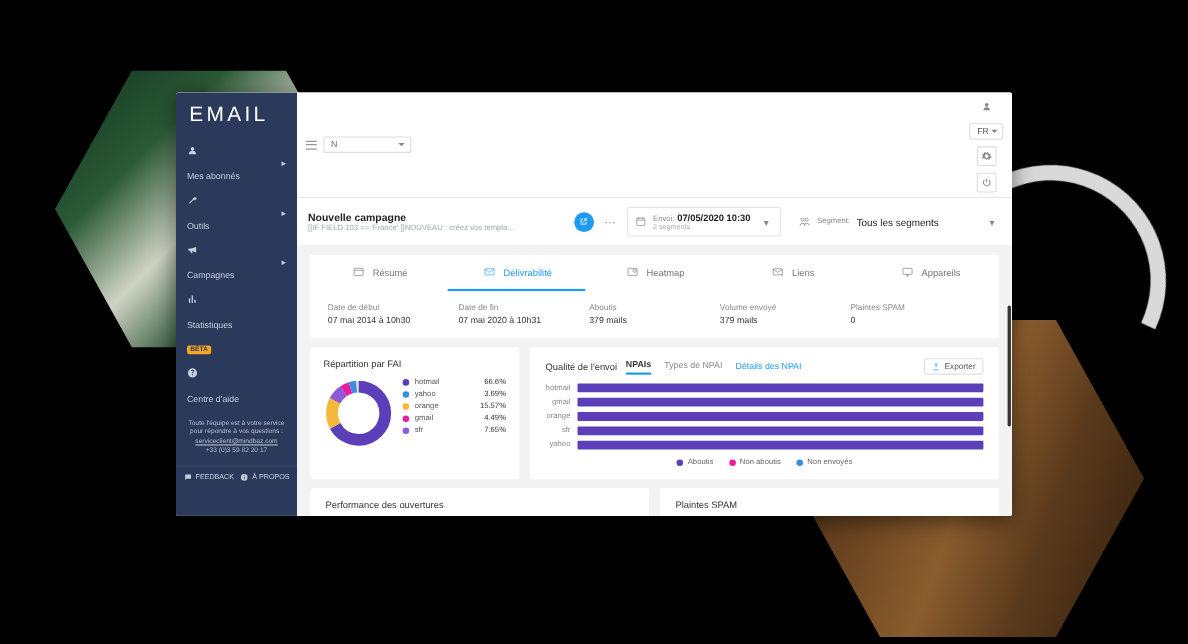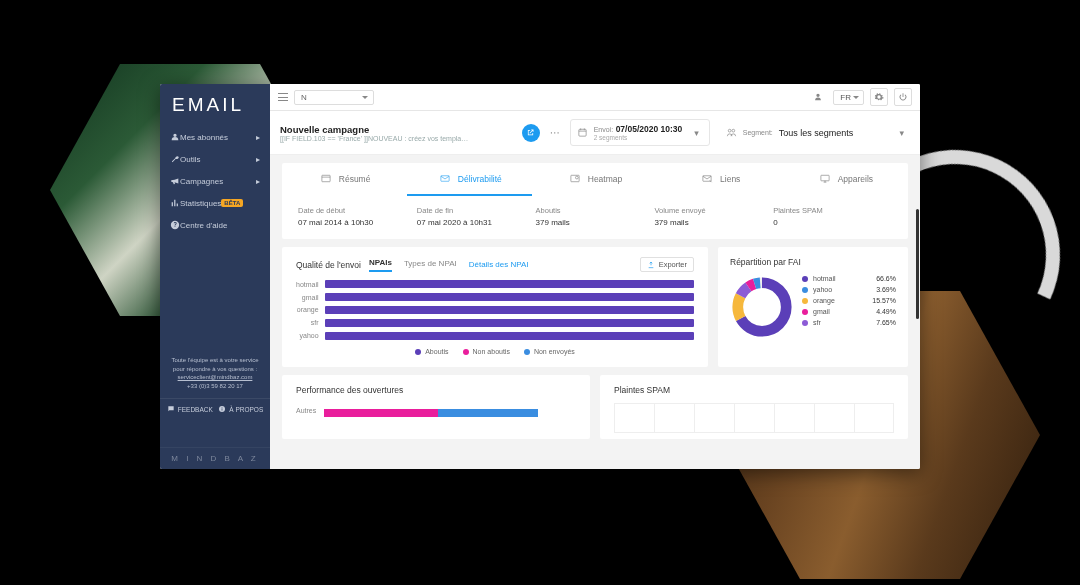--- a/index.html
+++ b/index.html
@@ -14,38 +14,38 @@
   .swoosh { position:absolute; right:20px; top:150px; width:210px; height:210px; border:14px solid rgba(255,255,255,.85); border-radius:50%; border-left-color:transparent; border-bottom-color:transparent; transform:rotate(-20deg); filter:blur(.6px);}
   .swoosh:after{content:"";position:absolute;left:-18px;top:40px;width:18px;height:18px;border-radius:50%;background:rgba(255,255,255,.85);}
 
   
   .app { position:absolute; left:160px; top:84px; width:760px; height:385px; background:#f5f5f5; border-radius:2px; box-shadow:0 4px 20px rgba(0,0,0,.5); display:flex; overflow:hidden; font-size:9px; color:#333;}
   
   
   .side { width:110px; background:#2b3a5a; color:#c6cddb; display:flex; flex-direction:column; }
   .brand { padding:10px 12px; font-size:19px; letter-spacing:3px; color:#fff; font-weight:300;}
   .side-item { display:flex; align-items:center; gap:6px; padding:6px 10px; color:#c6cddb; font-size:8px; justify-content:space-between;}
-  .side-item .lbl { display:flex; align-items:center; gap:0;}
+  .side-item .lbl { display:flex; align-items:flex-start; gap:14px;flex-direction:column;}
   .side-item svg { width:10px; height:10px; fill:#c6cddb; }
   .beta { background:#f6a623; color:#2b3a5a; font-size:6px; padding:1px 3px; border-radius:2px; font-weight:700;}
   .side-spacer { flex:1; }
   .side-foot { padding:8px; font-size:6px; text-align:center; line-height:1.4; color:#b7bfd0;}
   .side-foot a { color:#b7bfd0; text-decoration:underline;}
   .side-links { display:flex; justify-content:space-around; font-size:6.5px; padding:6px 4px; color:#c6cddb; border-top:1px solid rgba(255,255,255,.08);}
   .side-links span{display:flex;align-items:center;gap:3px;}
   .side-brand2 { padding:6px; text-align:center; letter-spacing:3px; font-size:8px; color:#7d879c; border-top:1px solid rgba(255,255,255,.05);margin-top:28px;}
   
   
   .main { flex:1; display:flex; flex-direction:column; background:#f3f3f3;}
   .topbar { background:#fff; border-bottom:1px solid #e6e6e6; display:flex; align-items:center; padding:4px 8px; gap:6px;}
   .ham { width:10px; height:8px; display:flex; flex-direction:column; justify-content:space-between;}
   .ham div{height:1px;background:#888;}
   .sel { border:1px solid #ddd; padding:2px 16px 2px 6px; border-radius:2px; font-size:8px; color:#666; position:relative; width:80px;}
   .sel:after{content:"";position:absolute;right:5px;top:5px;border:3px solid transparent;border-top-color:#888;}
-  .top-right { margin-left:auto; display:flex; align-items:center; gap:6px;}
+  .top-right { margin-left:auto; display:flex; align-items:center; gap:6px;flex-direction:column;}
   .iconbtn { width:18px; height:18px; display:flex; align-items:center; justify-content:center; border-radius:2px;}
   .iconbtn.box { border:1px solid #ddd;}
   .iconbtn svg { width:10px; height:10px; fill:#888;}
   .frbox { border:1px solid #ddd; padding:2px 12px 2px 6px; font-size:8px; color:#555; border-radius:2px; position:relative;}
   .frbox:after{content:"";position:absolute;right:4px;top:5px;border:3px solid transparent;border-top-color:#888;}
 
   .campaign { background:#fff; margin:0; padding:8px 10px; display:flex; align-items:center; gap:10px; border-bottom:1px solid #eee;}
   .camp-col { display:flex; flex-direction:column;}
   .camp-title { font-weight:700; font-size:9.5px; color:#222; }
   .camp-sub { font-size:7px; color:#9aa; }
@@ -316,67 +316,20 @@
               <div class="stat-v">379 mails</div>
             </div>
           <div class="stat">
               <div class="stat-l">Plaintes SPAM</div>
               <div class="stat-v">0</div>
             </div>
         </div>
       </div>
 
       <div class="quality">
-        <div class="card qleft">
-          <div class="sec-h">
-            <span>Qualité de l'envoi</span>
-            <div class="subtabs">
-              <span class="subtab active">NPAIs</span>
-              <span class="subtab">Types de NPAI</span>
-              <span class="link">Détails des NPAI</span>
-            </div>
-            <div class="exp">
-                <svg viewBox="0 0 24 24">
-                  <path d="M12 3v10M8 7l4-4 4 4M5 20h14"></path>
-                </svg>
-                <span>Exporter</span>
-              </div>
-          </div>
-          <div class="barplot">
-            <div class="barlbls">
-              <div>hotmail</div>
-              <div>gmail</div>
-              <div>orange</div>
-              <div>sfr</div>
-              <div>yahoo</div>
-            </div>
-            <div class="bars">
-              <div class="barrow"></div>
-              <div class="barrow"></div>
-              <div class="barrow"></div>
-              <div class="barrow"></div>
-              <div class="barrow"></div>
-            </div>
-          </div>
-          <div class="barlegend">
-            <span class="lg">
-                <span class="dot" style="background:#5b3fb8"></span>
-                <span>Aboutis</span>
-              </span>
-            <span class="lg">
-                <span class="dot" style="background:#e91e9c"></span>
-                <span>Non aboutis</span>
-              </span>
-            <span class="lg">
-                <span class="dot" style="background:#3a8de0"></span>
-                <span>Non envoyés</span>
-              </span>
-          </div>
-        </div>
-
         <div class="card qright">
           <div class="sec-h">
               <span>Répartition par FAI</span>
             </div>
           <div class="donut-wrap">
             <div class="donut">
               <svg width="64" height="64" viewBox="0 0 42 42">
                 <circle cx="21" cy="21" r="15.9" fill="none" stroke="#eee" stroke-width="7"></circle>
                 <circle cx="21" cy="21" r="15.9" fill="none" stroke="#5b3fb8" stroke-width="7" stroke-dasharray="66.6 33.4" stroke-dashoffset="0"></circle>
                 <circle cx="21" cy="21" r="15.9" fill="none" stroke="#f6b83c" stroke-width="7" stroke-dasharray="15.57 84.43" stroke-dashoffset="-66.6"></circle>
@@ -407,20 +360,67 @@
                   <span class="pct">4.49%</span>
                 </div>
               <div class="dl-row">
                   <span class="dot" style="background:#8c5bd6"></span>
                   <span>sfr</span>
                   <span class="pct">7.65%</span>
                 </div>
             </div>
           </div>
         </div>
+
+        <div class="card qleft">
+          <div class="sec-h">
+            <span>Qualité de l'envoi</span>
+            <div class="subtabs">
+              <span class="subtab active">NPAIs</span>
+              <span class="subtab">Types de NPAI</span>
+              <span class="link">Détails des NPAI</span>
+            </div>
+            <div class="exp">
+                <svg viewBox="0 0 24 24">
+                  <path d="M12 3v10M8 7l4-4 4 4M5 20h14"></path>
+                </svg>
+                <span>Exporter</span>
+              </div>
+          </div>
+          <div class="barplot">
+            <div class="barlbls">
+              <div>hotmail</div>
+              <div>gmail</div>
+              <div>orange</div>
+              <div>sfr</div>
+              <div>yahoo</div>
+            </div>
+            <div class="bars">
+              <div class="barrow"></div>
+              <div class="barrow"></div>
+              <div class="barrow"></div>
+              <div class="barrow"></div>
+              <div class="barrow"></div>
+            </div>
+          </div>
+          <div class="barlegend">
+            <span class="lg">
+                <span class="dot" style="background:#5b3fb8"></span>
+                <span>Aboutis</span>
+              </span>
+            <span class="lg">
+                <span class="dot" style="background:#e91e9c"></span>
+                <span>Non aboutis</span>
+              </span>
+            <span class="lg">
+                <span class="dot" style="background:#3a8de0"></span>
+                <span>Non envoyés</span>
+              </span>
+          </div>
+        </div>
       </div>
 
       <div class="row2">
         <div class="card">
           <div class="sec-h">
               <span>Performance des ouvertures</span>
             </div>
           <div style="display:flex;align-items:center;gap:8px;">
             <span class="perf-lbl" style="margin:0">Autres</span>
             <div class="perf-bar" style="flex:1">

